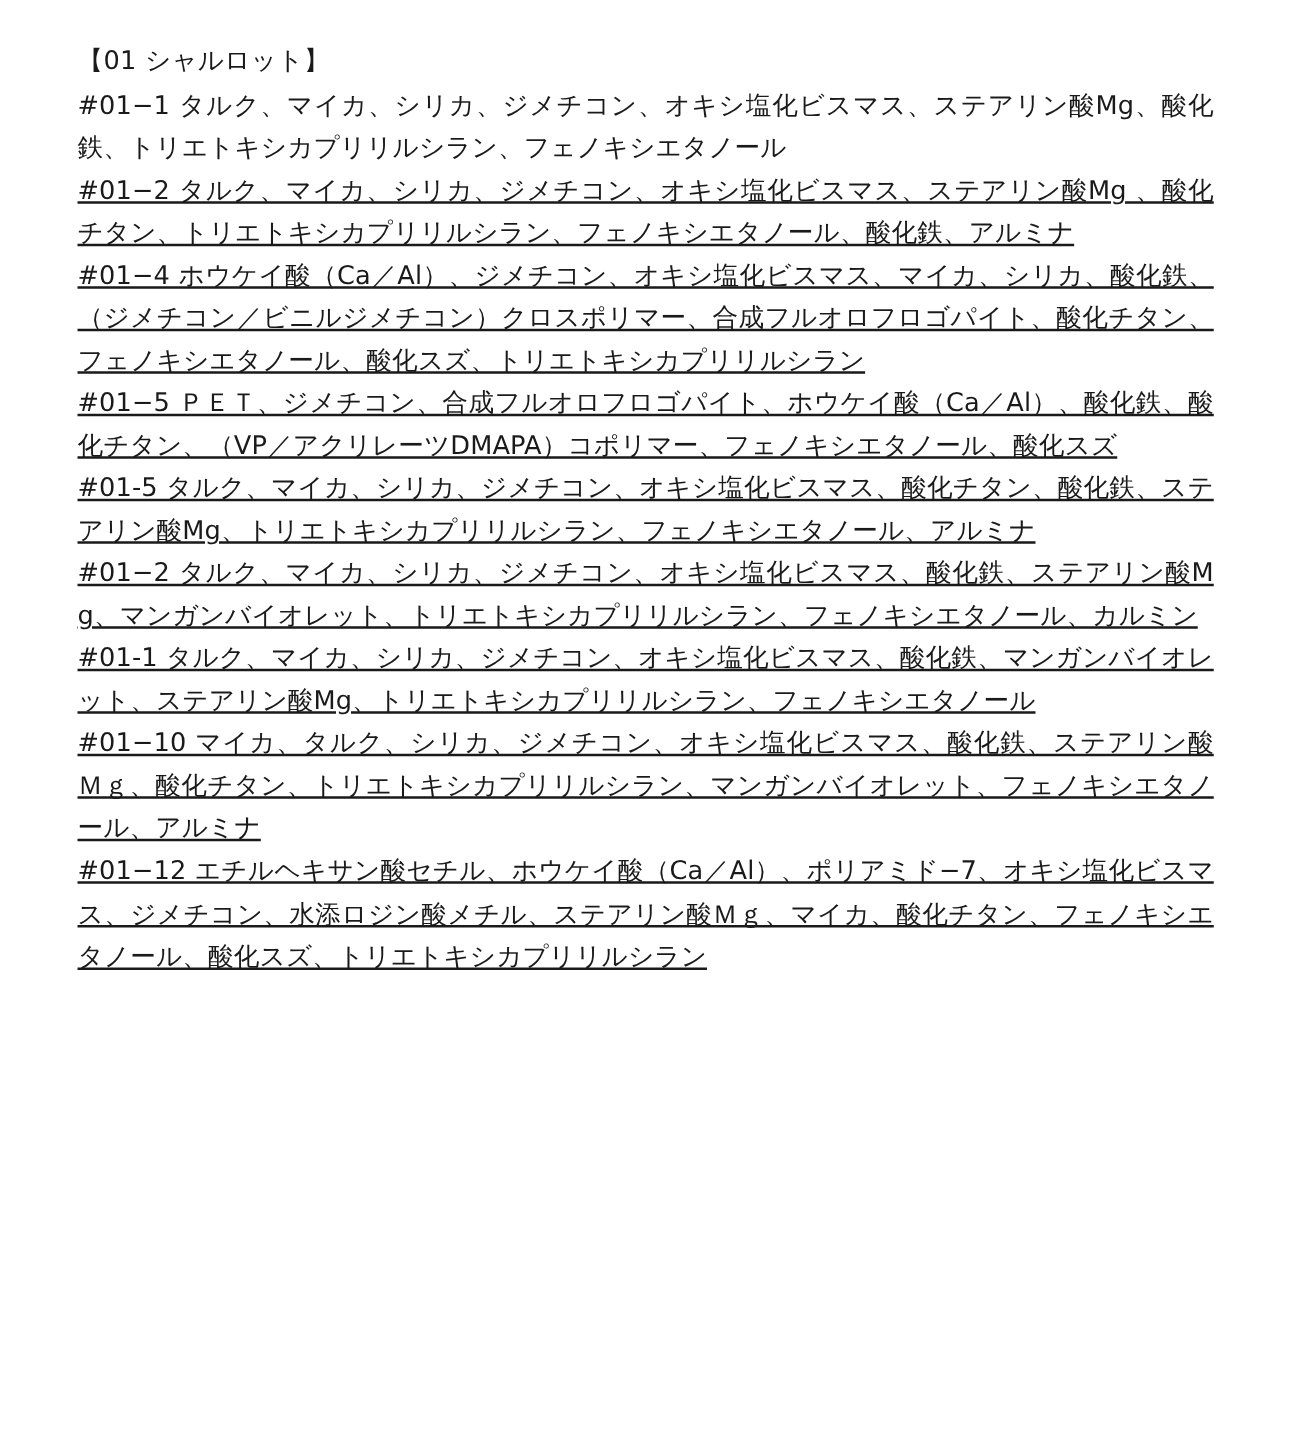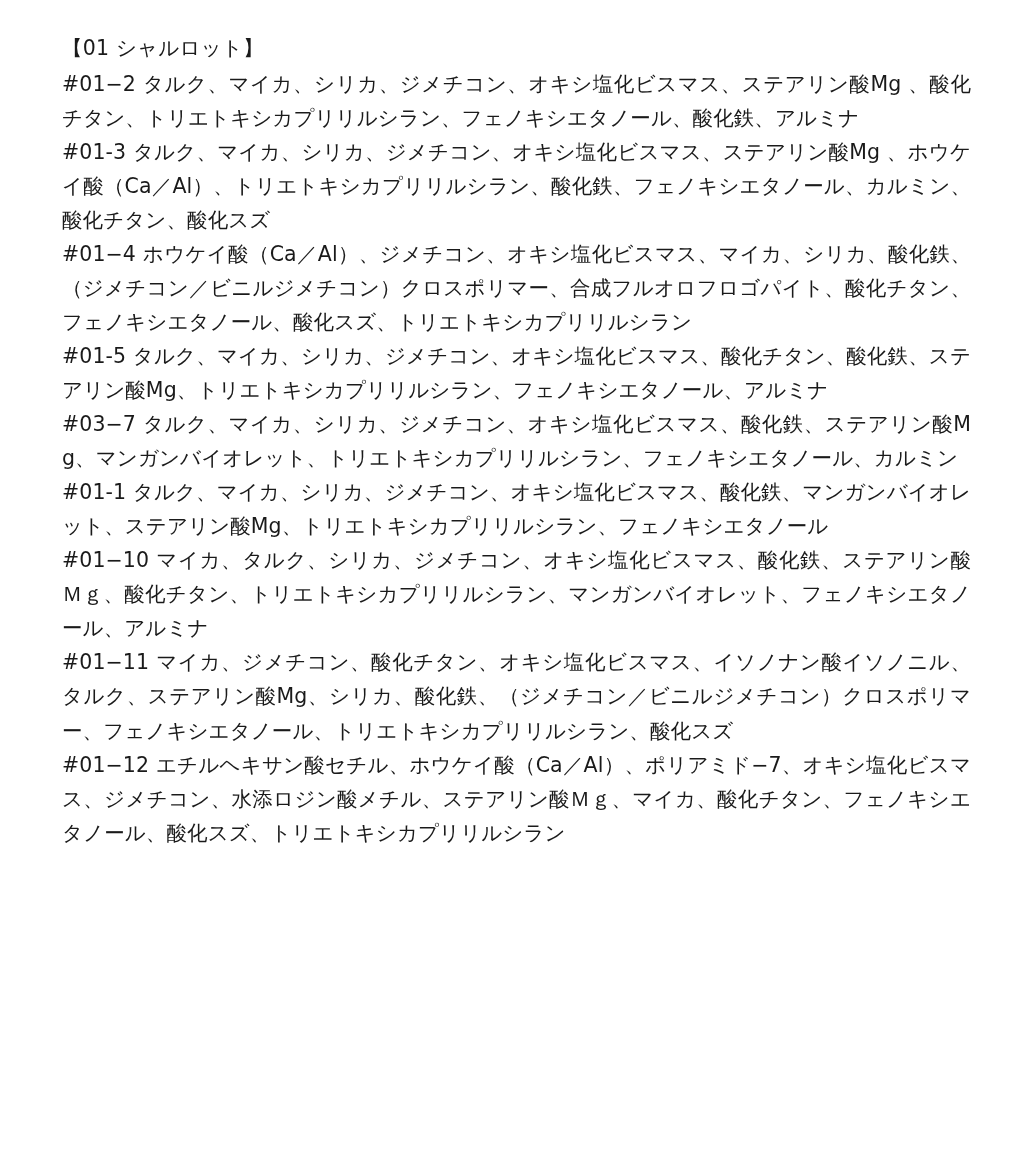--- a/index.html
+++ b/index.html
@@ -32,29 +32,30 @@
     font-size: 20.5px;
     line-height: 1.66;
     letter-spacing: 0.005em;
     margin: 0;
     text-align: justify;
     text-justify: inter-character;
     word-break: break-all;
   }
   .entry + .entry {
     margin-top: 0px;
+    text-decoration: underline;
   }
 </style>
 </head>
 <body>
 
 <div class="page">
   <p class="doc-title">【01 シャルロット】</p>
+  <p class="entry">#01−1 タルク、マイカ、シリカ、ジメチコン、オキシ塩化ビスマス、ステアリン酸Mg、酸化鉄、トリエトキシカプリリルシラン、フェノキシエタノール</p>
   <p class="entry">#01−2 タルク、マイカ、シリカ、ジメチコン、オキシ塩化ビスマス、ステアリン酸Mg 、酸化チタン、トリエトキシカプリリルシラン、フェノキシエタノール、酸化鉄、アルミナ</p>
-  <p class="entry">#01-3 タルク、マイカ、シリカ、ジメチコン、オキシ塩化ビスマス、ステアリン酸Mg 、ホウケイ酸（Ca／Al）、トリエトキシカプリリルシラン、酸化鉄、フェノキシエタノール、カルミン、酸化チタン、酸化スズ</p>
   <p class="entry">#01−4 ホウケイ酸（Ca／Al）、ジメチコン、オキシ塩化ビスマス、マイカ、シリカ、酸化鉄、（ジメチコン／ビニルジメチコン）クロスポリマー、合成フルオロフロゴパイト、酸化チタン、フェノキシエタノール、酸化スズ、トリエトキシカプリリルシラン</p>
+  <p class="entry">#01−5 ＰＥＴ、ジメチコン、合成フルオロフロゴパイト、ホウケイ酸（Ca／Al）、酸化鉄、酸化チタン、（VP／アクリレーツDMAPA）コポリマー、フェノキシエタノール、酸化スズ</p>
   <p class="entry">#01-5 タルク、マイカ、シリカ、ジメチコン、オキシ塩化ビスマス、酸化チタン、酸化鉄、ステアリン酸Mg、トリエトキシカプリリルシラン、フェノキシエタノール、アルミナ</p>
-  <p class="entry">#03−7 タルク、マイカ、シリカ、ジメチコン、オキシ塩化ビスマス、酸化鉄、ステアリン酸Mg、マンガンバイオレット、トリエトキシカプリリルシラン、フェノキシエタノール、カルミン</p>
+  <p class="entry">#01−2 タルク、マイカ、シリカ、ジメチコン、オキシ塩化ビスマス、酸化鉄、ステアリン酸Mg、マンガンバイオレット、トリエトキシカプリリルシラン、フェノキシエタノール、カルミン</p>
   <p class="entry">#01-1 タルク、マイカ、シリカ、ジメチコン、オキシ塩化ビスマス、酸化鉄、マンガンバイオレット、ステアリン酸Mg、トリエトキシカプリリルシラン、フェノキシエタノール</p>
   <p class="entry">#01−10 マイカ、タルク、シリカ、ジメチコン、オキシ塩化ビスマス、酸化鉄、ステアリン酸Ｍｇ、酸化チタン、トリエトキシカプリリルシラン、マンガンバイオレット、フェノキシエタノール、アルミナ</p>
-  <p class="entry">#01−11 マイカ、ジメチコン、酸化チタン、オキシ塩化ビスマス、イソノナン酸イソノニル、タルク、ステアリン酸Mg、シリカ、酸化鉄、（ジメチコン／ビニルジメチコン）クロスポリマー、フェノキシエタノール、トリエトキシカプリリルシラン、酸化スズ</p>
   <p class="entry">#01−12 エチルヘキサン酸セチル、ホウケイ酸（Ca／Al）、ポリアミド−7、オキシ塩化ビスマス、ジメチコン、水添ロジン酸メチル、ステアリン酸Ｍｇ、マイカ、酸化チタン、フェノキシエタノール、酸化スズ、トリエトキシカプリリルシラン</p>
 </div>
 
 </body></html>

